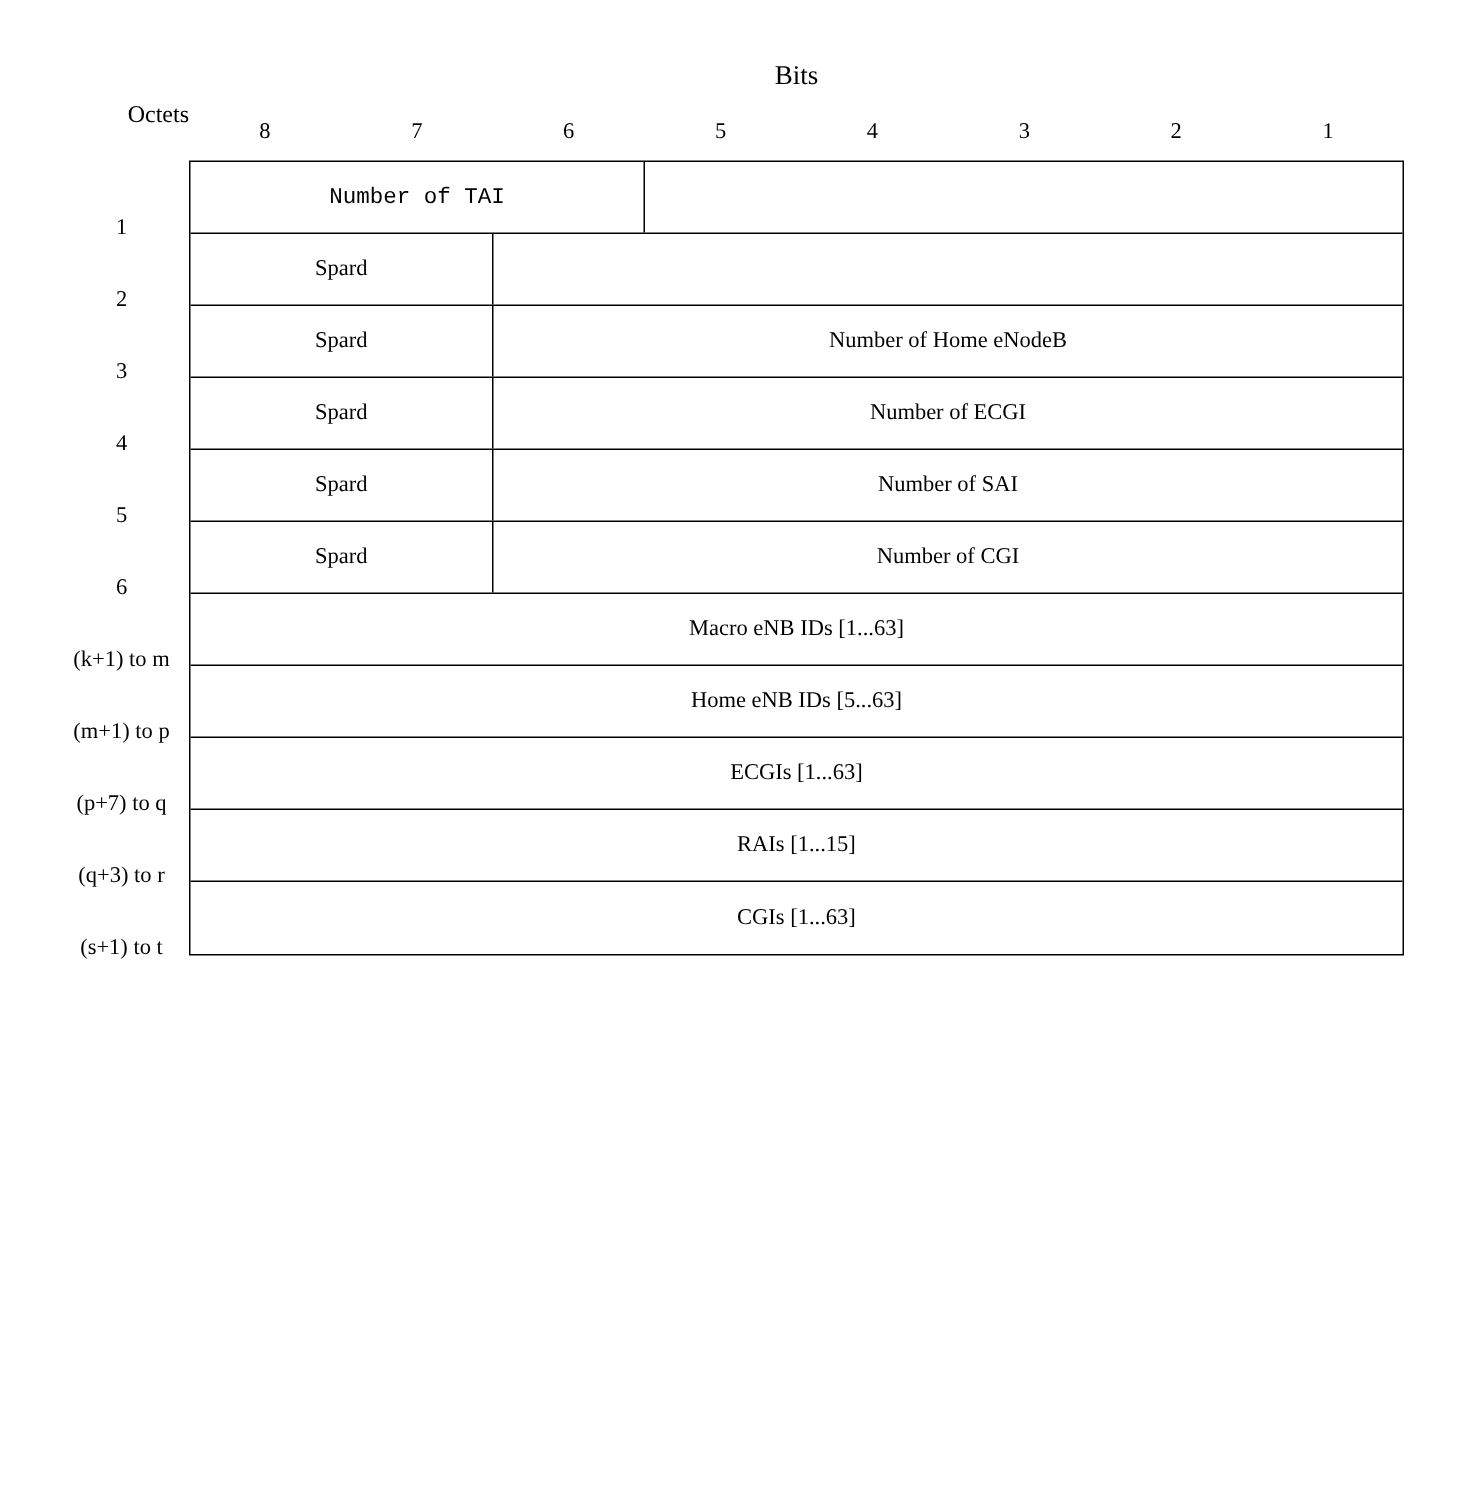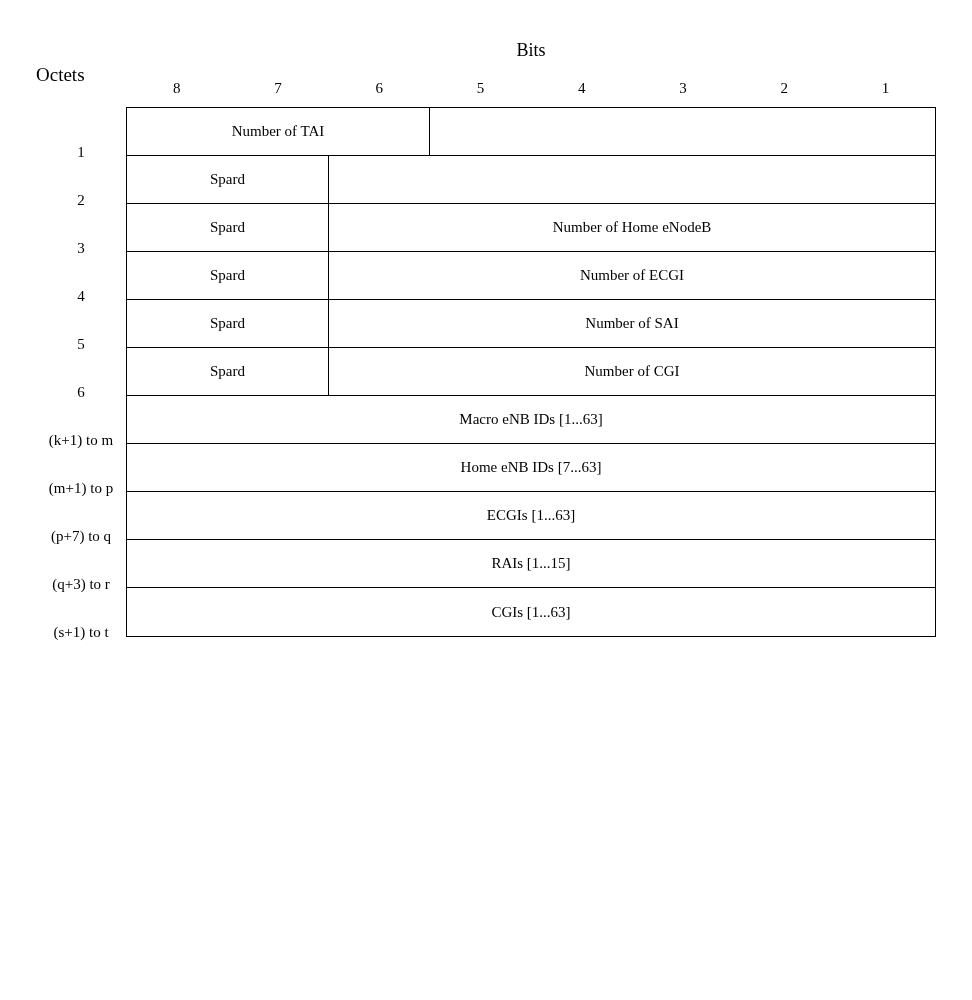--- a/index.html
+++ b/index.html
@@ -32,23 +32,23 @@
       display: flex;
       flex-direction: column;
       width: 90px;
       flex-shrink: 0;
     }
 
     .octets-header-cell {
       height: 50px;
       display: flex;
       align-items: flex-end;
-      justify-content: flex-start;
+      justify-content: flex-end;
       padding-bottom: 4px;
-      font-size: 19px;
+      font-size: 16px;
     }
 
     .octets-bits-row {
       height: 38px;
       display: flex;
       align-items: center;
       justify-content: center;
     }
 
     .octets-row {
@@ -151,21 +151,21 @@
         <div class="bit-cell">6</div>
         <div class="bit-cell">5</div>
         <div class="bit-cell">4</div>
         <div class="bit-cell">3</div>
         <div class="bit-cell">2</div>
         <div class="bit-cell">1</div>
       </div>
 
     <div class="table-body" id="table-body">
         <div class="table-row">
-          <div class="cell cell-border-right" style="width: 37.5%;">Number of TAI</div>
+          <div class="cell cell-border-right" style="width: 37.5%; font-family: Liberation Mono, monospace;">Number of TAI</div>
           <div class="cell" style="width: 62.5%;"></div>
         </div>
         <div class="table-row">
           <div class="cell cell-border-right" style="width: 25%;">Spard</div>
         </div>
         <div class="table-row">
           <div class="cell cell-border-right" style="width: 25%;">Spard</div>
           <div class="cell" style="width: 75%;">Number of Home eNodeB</div>
         </div>
         <div class="table-row">
@@ -177,21 +177,21 @@
           <div class="cell" style="width: 75%;">Number of SAI</div>
         </div>
         <div class="table-row">
           <div class="cell cell-border-right" style="width: 25%;">Spard</div>
           <div class="cell" style="width: 75%;">Number of CGI</div>
         </div>
         <div class="table-row">
           <div class="cell" style="width: 100%;">Macro eNB IDs [1...63]</div>
         </div>
         <div class="table-row">
-          <div class="cell" style="width: 100%;">Home  eNB IDs [7...63]</div>
+          <div class="cell" style="width: 100%;">Home  eNB IDs [5...63]</div>
         </div>
         <div class="table-row">
           <div class="cell" style="width: 100%;">ECGIs [1...63]</div>
         </div>
         <div class="table-row">
           <div class="cell" style="width: 100%;">RAIs [1...15]</div>
         </div>
         <div class="table-row">
           <div class="cell" style="width: 100%;">CGIs [1...63]</div>
         </div>

